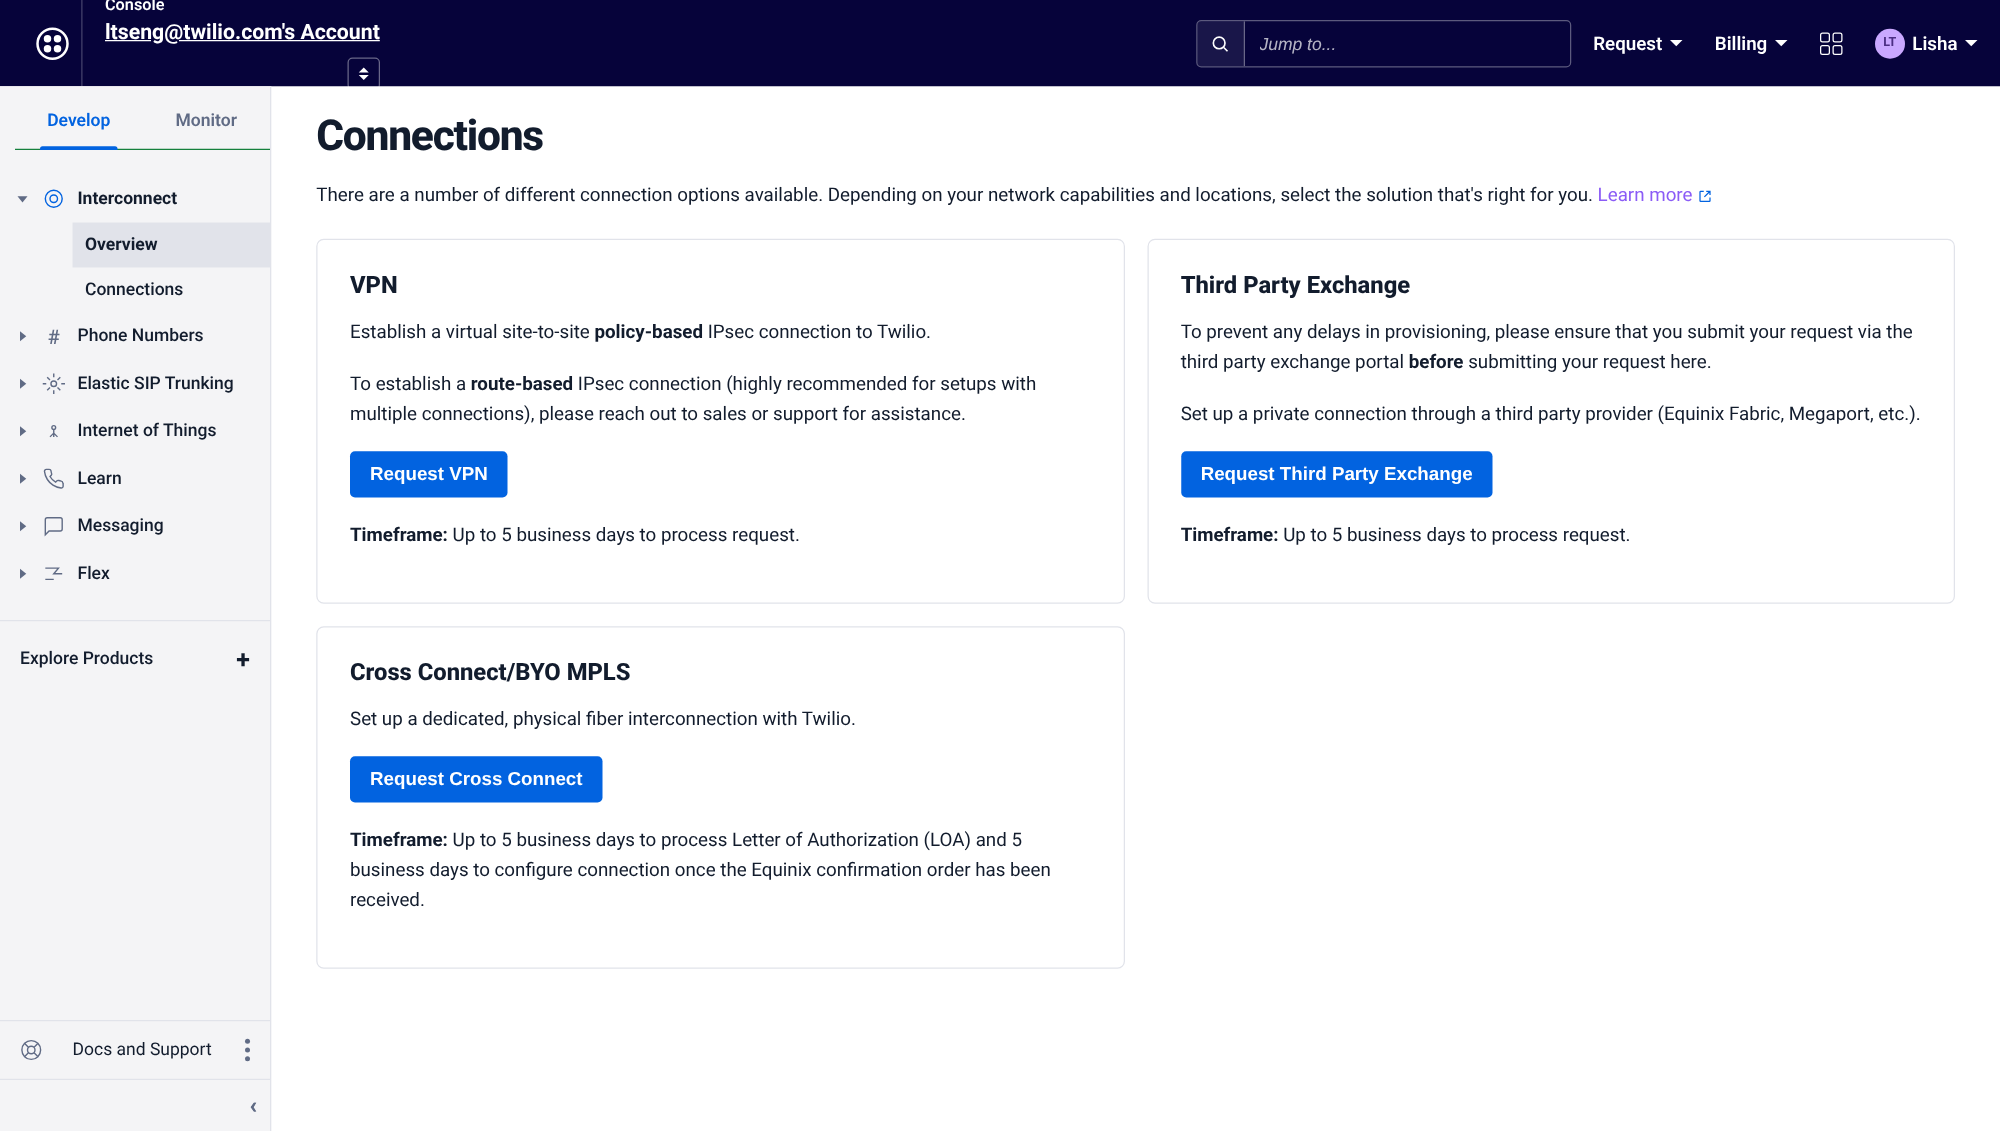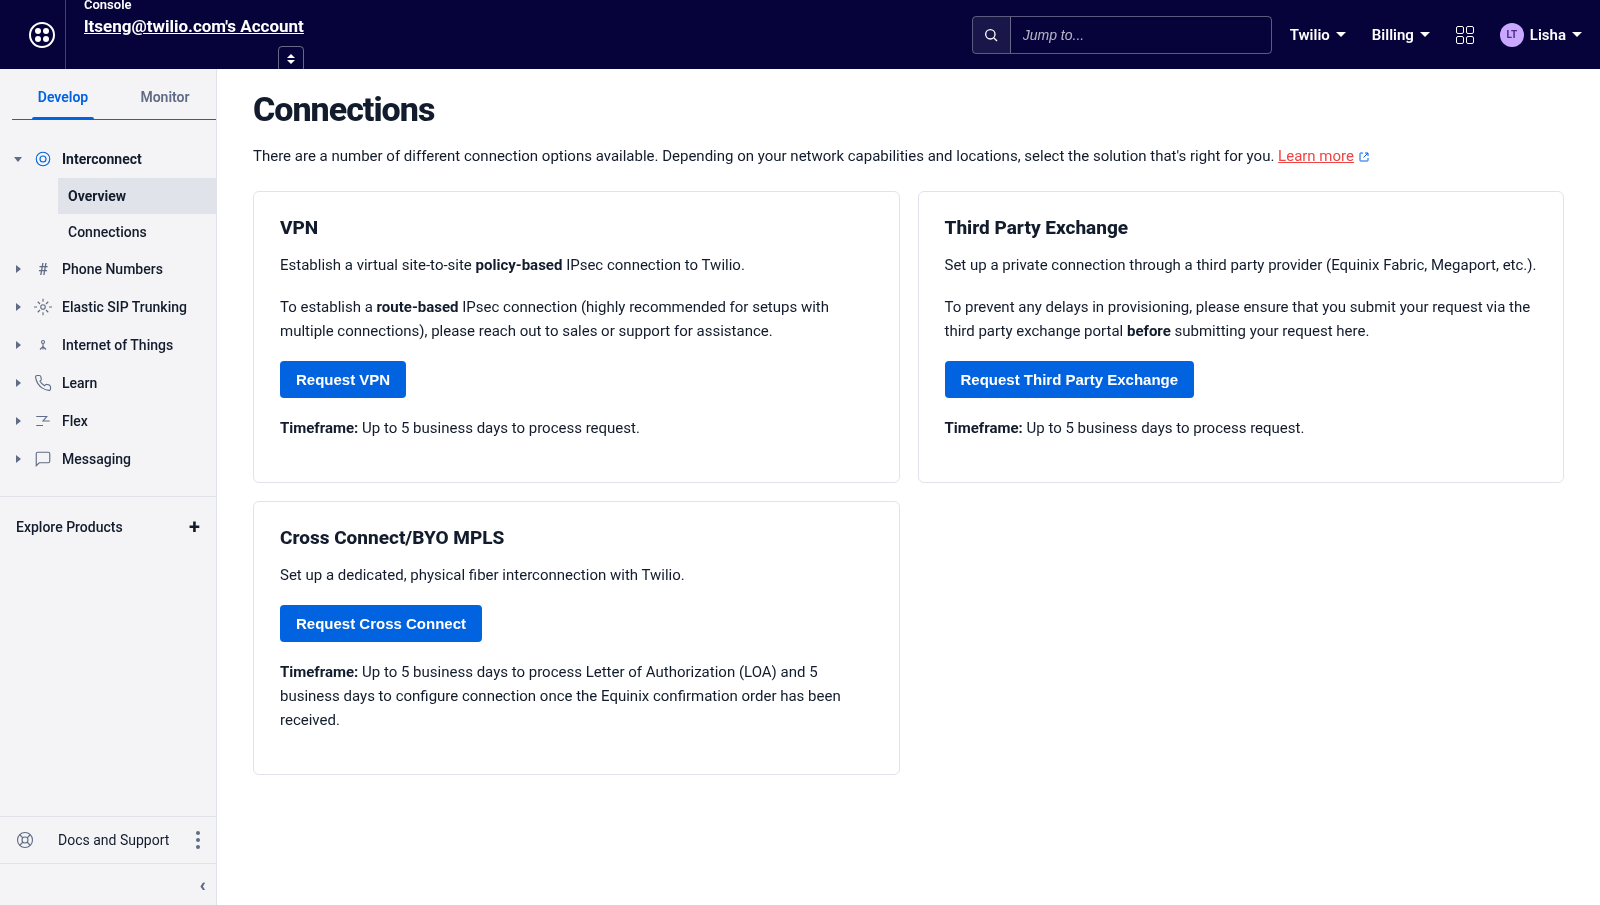--- a/index.html
+++ b/index.html
@@ -58,21 +58,21 @@
   .docs-row { display:flex; align-items:center; gap:24px; padding:14px 16px; border-top:1px solid #E1E3EA; }
   .dots3 { margin-left:auto; display:flex; flex-direction:column; gap:3px; cursor:pointer; }
   .dots3 span { width:4px; height:4px; border-radius:50%; background:#606B85; }
   .collapse-row { border-top:1px solid #E1E3EA; padding:10px 16px; display:flex; justify-content:flex-end; }
   .dbl-chev { font-size:18px; font-weight:700; color:#606B85; cursor:pointer; letter-spacing:-6px; }
 
   
   .main { flex:1; overflow:auto; padding:20px 36px 40px; }
   h1 { font-size:34px; font-weight:800; margin-bottom:18px; letter-spacing:-1px; }
   .intro { font-size:15px; color:#121C2D; margin-bottom:26px; }
-  .learn-link { color:#ef4444; text-decoration:underline; cursor:pointer; }
+  .learn-link { color:#8b5cf6; cursor:pointer; }
   .ext-ic { display:inline-block; width:12px; height:12px; margin-left:4px; vertical-align:middle; }
   .cards { display:grid; grid-template-columns:1fr 1fr; gap:18px; align-items:start; }
   .card { border:1px solid #E1E3EA; border-radius:6px; padding:24px 26px; }
   .card h3 { font-size:19px; font-weight:800; margin-bottom:14px; }
   .card p { font-size:15px; line-height:1.6; margin-bottom:18px; }
   .btn { background:#0263E0; color:#fff; border:none; border-radius:4px; padding:10px 16px; font-size:15px; font-weight:600; cursor:pointer; margin-bottom:18px; }
   .tf-label { font-weight:700; }
   .col-stack { display:flex; flex-direction:column; gap:18px; }
 
   svg { display:block; }
@@ -109,21 +109,21 @@
       <svg width="16" height="16" viewBox="0 0 24 24" fill="none" stroke="#fff" stroke-width="2">
           <circle cx="11" cy="11" r="7"></circle>
           <line x1="21" y1="21" x2="16.5" y2="16.5"></line>
         </svg>
     </div>
     <input class="search-input" placeholder="Jump to..." style="">
   </div>
 
   <div class="topnav">
     <div class="top-link">
-      <span>Twilio</span>
+      <span>Request</span>
       <div class="caret-down"></div>
     </div>
     <div class="top-link">
       <span>Billing</span>
       <div class="caret-down"></div>
     </div>
     <div class="grid-ic">
         <span></span>
         <span></span>
         <span></span>
@@ -204,35 +204,35 @@
             </svg>
         </span>
         <span>Learn</span>
       </div>
       <div class="nav-item">
         <span class="chev">
             <span class="chev-r"></span>
           </span>
         <span class="nav-ic">
           <svg width="18" height="18" viewBox="0 0 24 24" fill="none" stroke="#606B85" stroke-width="1.5">
+              <path d="M21 15a2 2 0 0 1-2 2H7l-4 4V5a2 2 0 0 1 2-2h14a2 2 0 0 1 2 2z"></path>
+            </svg>
+        </span>
+        <span>Messaging</span>
+      </div>
+      <div class="nav-item">
+        <span class="chev">
+            <span class="chev-r"></span>
+          </span>
+        <span class="nav-ic">
+          <svg width="18" height="18" viewBox="0 0 24 24" fill="none" stroke="#606B85" stroke-width="1.5">
               <path d="M3 6h14l-5 6h9M3 18h9"></path>
             </svg>
         </span>
         <span>Flex</span>
-      </div>
-      <div class="nav-item">
-        <span class="chev">
-            <span class="chev-r"></span>
-          </span>
-        <span class="nav-ic">
-          <svg width="18" height="18" viewBox="0 0 24 24" fill="none" stroke="#606B85" stroke-width="1.5">
-              <path d="M21 15a2 2 0 0 1-2 2H7l-4 4V5a2 2 0 0 1 2-2h14a2 2 0 0 1 2 2z"></path>
-            </svg>
-        </span>
-        <span>Messaging</span>
       </div>
 
       <div class="sb-divider"></div>
       <div class="explore">
         <span>Explore Products</span>
         <span class="plus">+</span>
       </div>
     </div>
 
     <div class="sb-footer">
@@ -284,22 +284,22 @@
         <div class="card">
           <h3>Cross Connect/BYO MPLS</h3>
           <p>Set up a dedicated, physical fiber interconnection with Twilio.</p>
           <button class="btn">Request Cross Connect</button>
           <p><span class="tf-label">Timeframe:</span><span> Up to 5 business days to process Letter of Authorization (LOA) and 5 business days to configure connection once the Equinix confirmation order has been received.</span></p>
         </div>
       </div>
 
       <div class="card">
         <h3>Third Party Exchange</h3>
-        <p>Set up a private connection through a third party provider (Equinix Fabric, Megaport, etc.).</p>
         <p>
           <span>To prevent any delays in provisioning, please ensure that you submit your request via the third party exchange portal </span><strong>before</strong><span> submitting your request here.</span>
         </p>
+        <p>Set up a private connection through a third party provider (Equinix Fabric, Megaport, etc.).</p>
         <button class="btn">Request Third Party Exchange</button>
         <p><span class="tf-label">Timeframe:</span><span> Up to 5 business days to process request.</span></p>
       </div>
     </div>
   </div>
 </div>
 
 </body></html>

